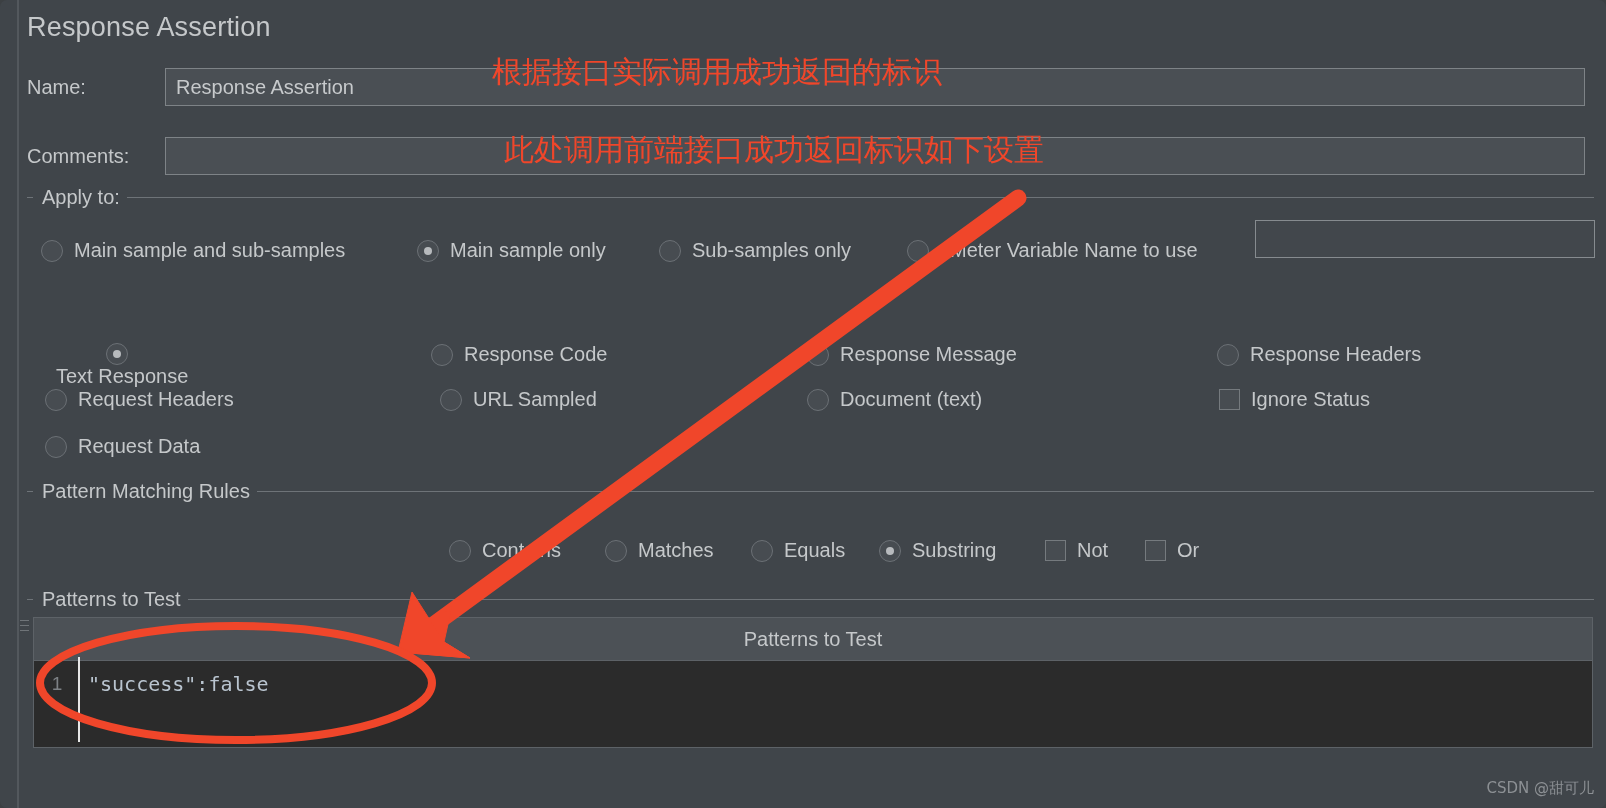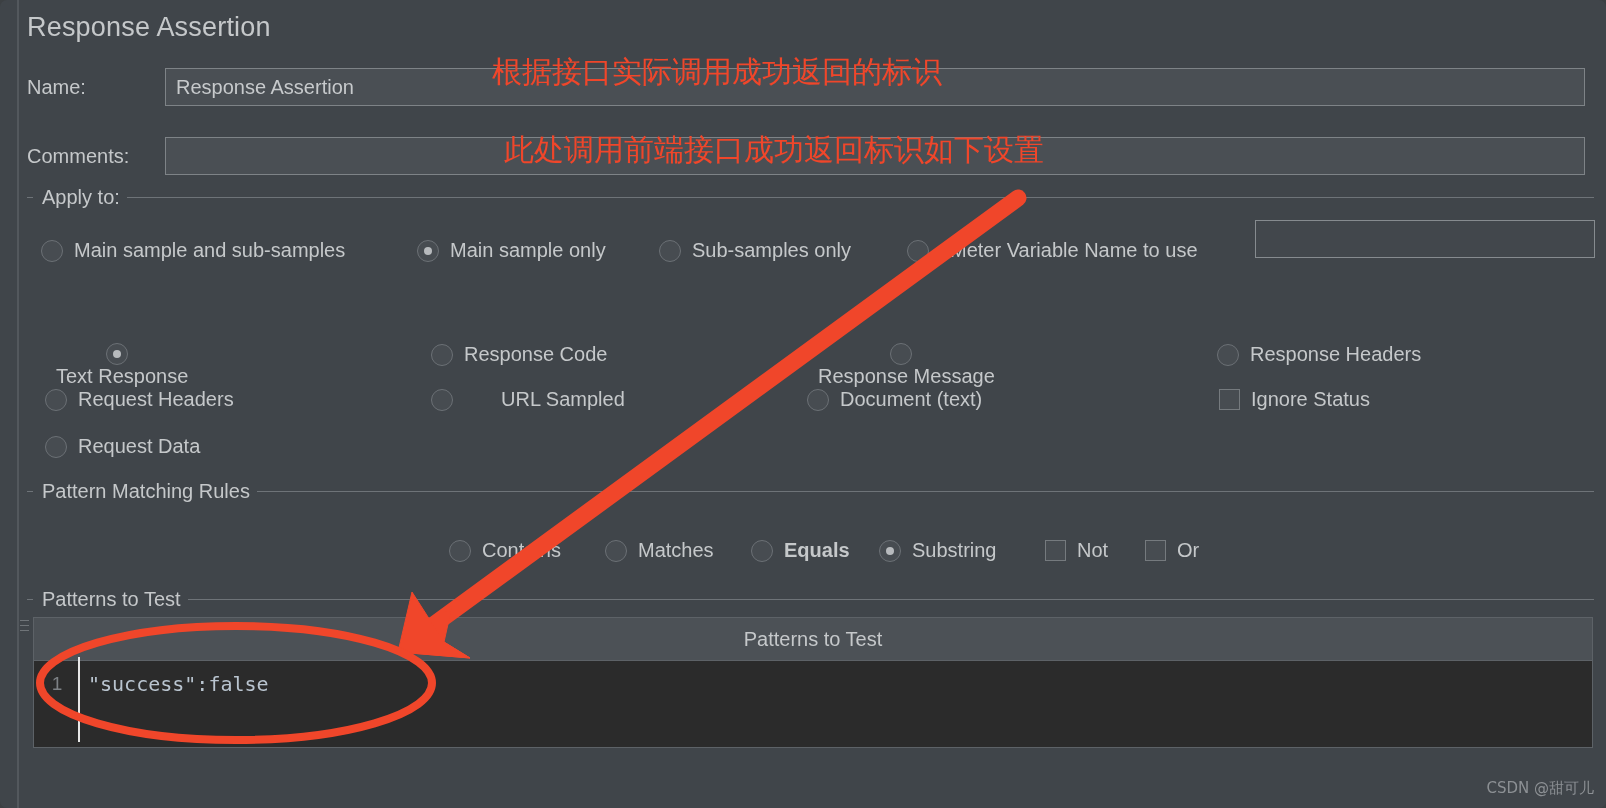--- a/index.html
+++ b/index.html
@@ -309,34 +309,34 @@
   <div class="group" id="field-group">
     <div class="group-body">
       <div class="opt" style="left:18px; top:28px;flex-direction:column;">
         <span class="radio checked"></span>
         <span class="olabel">Text Response</span>
       </div>
       <div class="opt" style="left:404px; top:28px;">
         <span class="radio"></span>
         <span class="olabel">Response Code</span>
       </div>
-      <div class="opt" style="left:780px; top:28px;flex-direction:column;">
+      <div class="opt" style="left:780px; top:28px;">
         <span class="radio"></span>
         <span class="olabel">Response Message</span>
       </div>
       <div class="opt" style="left:1190px; top:28px;">
         <span class="radio"></span>
         <span class="olabel">Response Headers</span>
       </div>
 
       <div class="opt" style="left:18px; top:73px;">
         <span class="radio"></span>
         <span class="olabel">Request Headers</span>
       </div>
-      <div class="opt" style="left:404px; top:73px;gap:37px;">
+      <div class="opt" style="left:413px; top:73px;">
         <span class="radio"></span>
         <span class="olabel">URL Sampled</span>
       </div>
       <div class="opt" style="left:780px; top:73px;">
         <span class="radio"></span>
         <span class="olabel">Document (text)</span>
       </div>
       <div class="opt" style="left:1192px; top:73px;">
         <span class="checkbox"></span>
         <span class="olabel">Ignore Status</span>
@@ -357,21 +357,21 @@
     </div>
     <div class="group-body">
       <div class="opt" style="left:422px; top:34px;">
         <span class="radio"></span>
         <span class="olabel">Contains</span>
       </div>
       <div class="opt" style="left:578px; top:34px;">
         <span class="radio"></span>
         <span class="olabel">Matches</span>
       </div>
-      <div class="opt" style="left:724px; top:34px;font-weight:bold;">
+      <div class="opt" style="left:724px; top:34px;">
         <span class="radio"></span>
         <span class="olabel">Equals</span>
       </div>
       <div class="opt" style="left:852px; top:34px;text-align:center;">
         <span class="radio checked"></span>
         <span class="olabel">Substring</span>
       </div>
       <div class="opt" style="left:1018px; top:34px;">
         <span class="checkbox"></span>
         <span class="olabel">Not</span>

